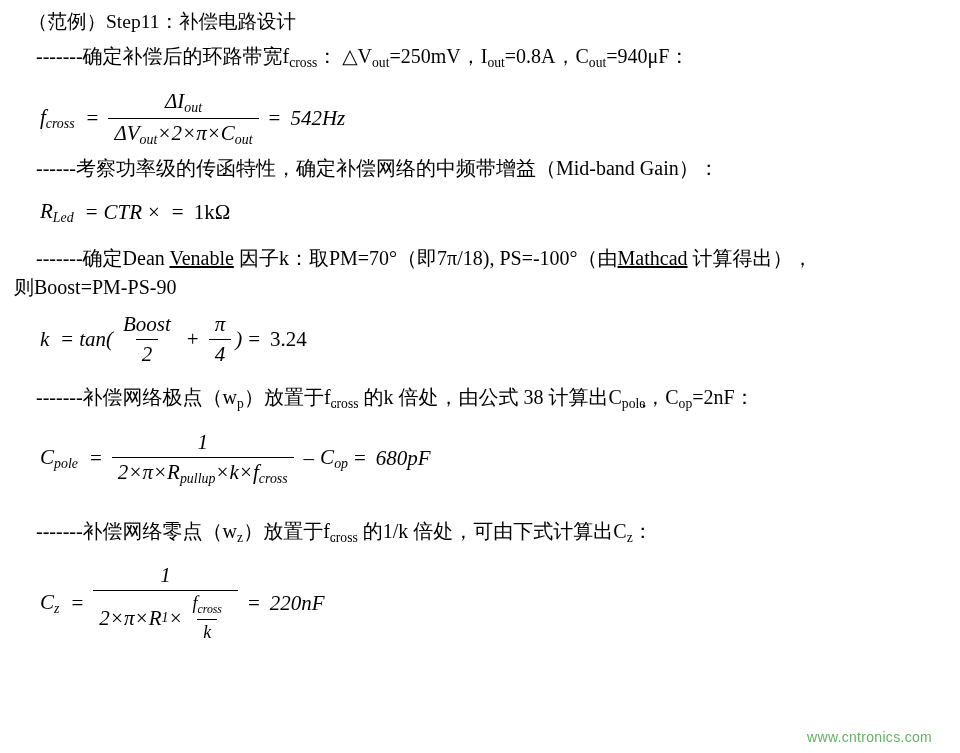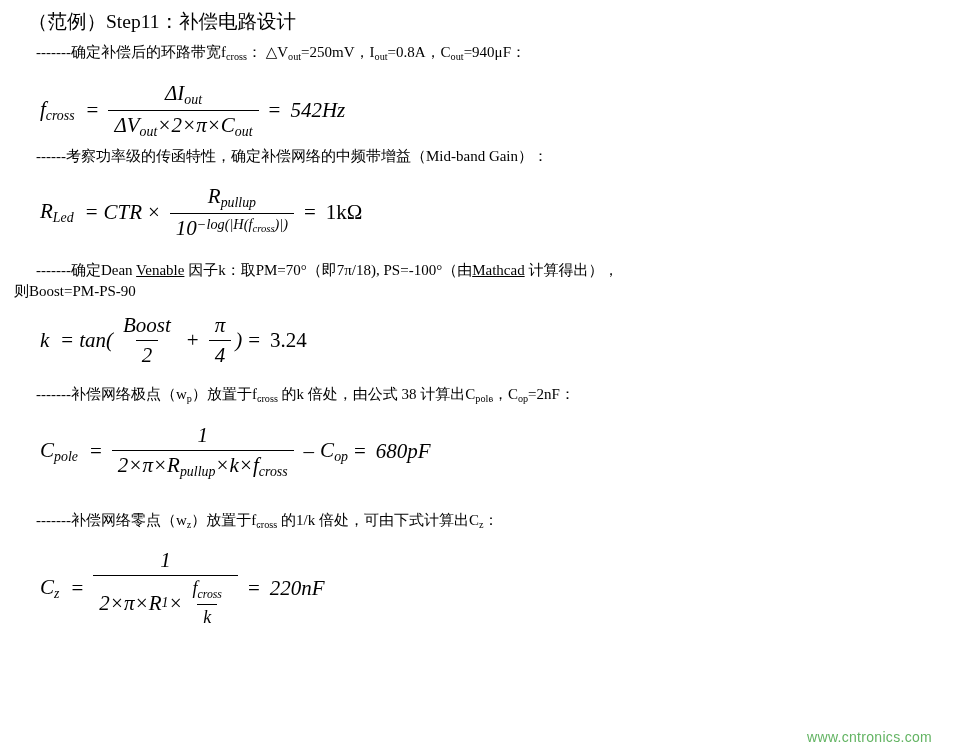--- a/index.html
+++ b/index.html
@@ -16,21 +16,21 @@
     overflow: hidden;
   }
   .page {
     position: relative;
     width: 932px;
     height: 753px;
     box-sizing: border-box;
     padding: 8px 14px 0 14px;
   }
   .line {
-    font-size: 15px;
+    font-size: 20px;
     line-height: 1.45;
     white-space: nowrap;
   }
   .line.wrap { white-space: normal; }
   .para {
     margin-top: 6px;
   }
   .title {
     font-size: 19.5px;
     margin-left: 14px;
@@ -114,24 +114,20 @@
     <span class="rhs">542Hz</span>
   </div>
 
   <div class="line body-text para" style="margin-top:6px;">------考察功率级的传函特性，确定补偿网络的中频带增益（Mid-band Gain）：</div>
 
   <div class="math eq-block" style="margin-top:16px;">
     <span class="lhs"><span>R</span><span class="sub-it">Led</span></span>
     <span class="op">=</span>
     <span>CTR</span>
     <span class="op">×</span>
-    <span class="frac">
-      <span class="num"><span>R</span><span class="sub-it">pullup</span></span>
-      <span class="den"><span>10</span><sup style="font-style:italic;"><span>−log(|H(f</span><span style="font-size:0.75em;vertical-align:-0.25em;">cross</span><span>)|)</span></sup></span>
-    </span>
     <span class="op">=</span>
     <span class="rhs up">1kΩ</span>
   </div>
 
   <div class="line body-text para wrap" style="margin-top:18px;">
     <span>-------确定Dean </span><span class="u">Venable</span><span> 因子k：取PM=70°（即7π/18), PS=-100°（由</span><span class="u">Mathcad</span><span> 计算得出），</span>
   </div>
   <div class="line">则Boost=PM-PS-90</div>
 
   <div class="math eq-block" style="margin-top:10px;">

